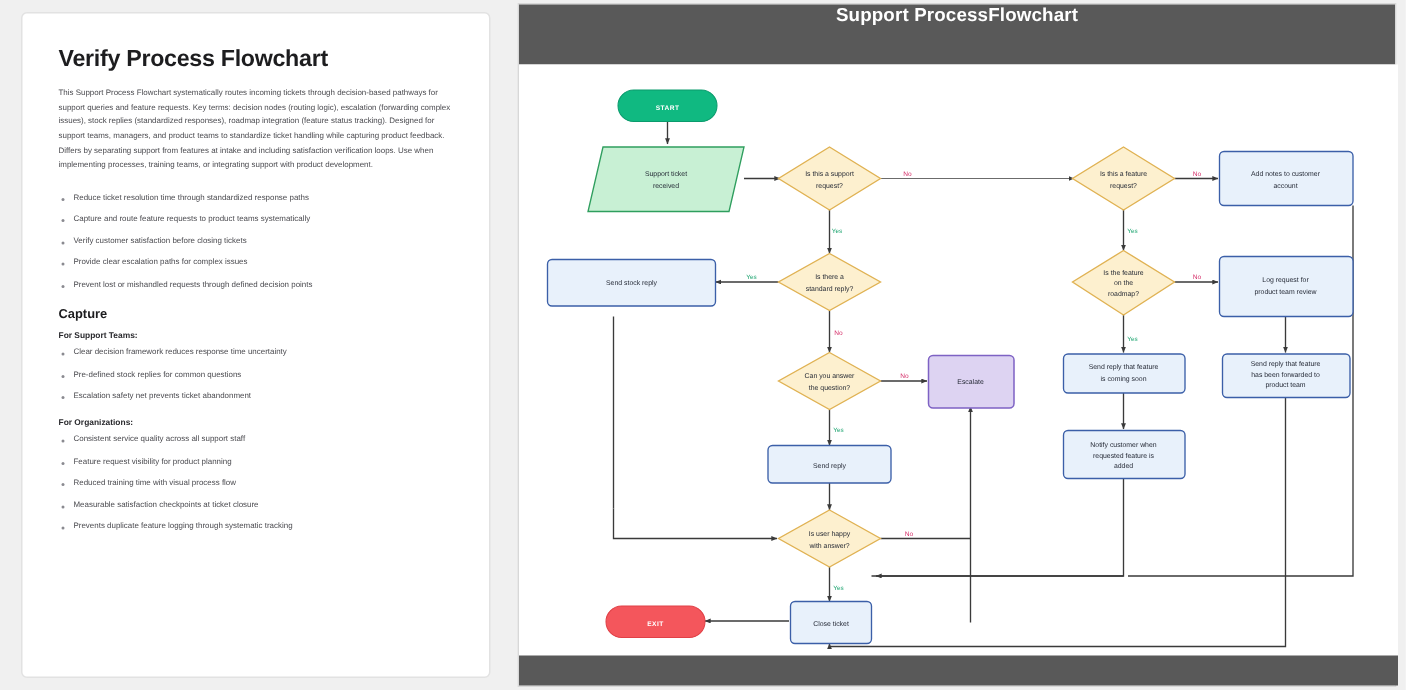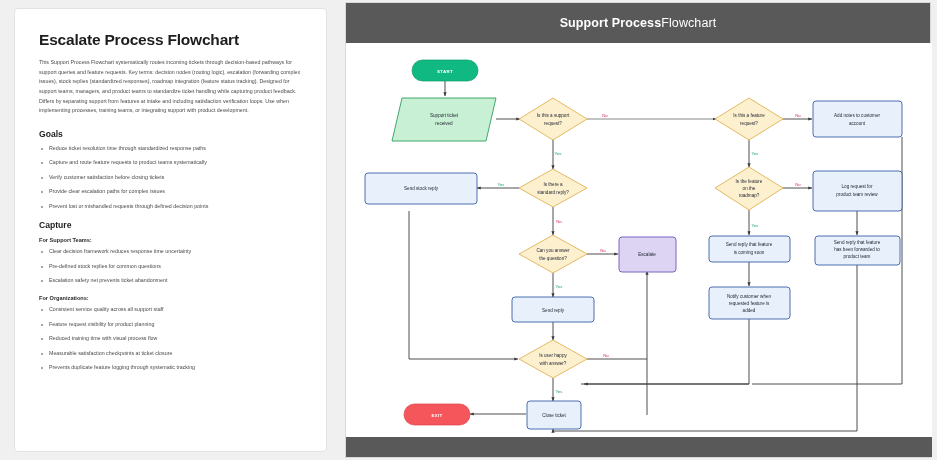--- a/index.html
+++ b/index.html
@@ -50,25 +50,25 @@
 
   
   .flow-panel {
     position: absolute; left: 345px; top: 2px;
     width: 586px; height: 456px;
     background: #ffffff;
     border: 1px solid #d8d8d8;
   }
   .flow-header {
     height: 40px; background: #595959; color: #ffffff;
-    display: flex; align-items: center; justify-content: center;
+    display: flex; justify-content: center;
     font-size: 12.5px; letter-spacing: 0.1px;
   }
   .flow-header .strong { font-weight: bold; }
-  .flow-header .light { font-weight: normal; margin-left: 0; }
+  .flow-header .light { font-weight: bold; margin-left: 0; }
   .flow-footer {
     position: absolute; left: 0; bottom: 0;
     width: 586px; height: 20px; background: #595959;
   }
   .flow-canvas {
     position: absolute; left: 0; top: 40px;
     width: 586px; height: 396px; background: #ffffff;
   }
   .flow-canvas svg { display: block; }
 
@@ -81,24 +81,23 @@
   .edge-no  { font-size: 4.4px; fill: #d6336c; text-anchor: middle; font-family: "Liberation Sans", sans-serif; }
   .edge { stroke: #6b6b6b; stroke-width: 0.8; fill: none; }
   .edge-dark { stroke: #3a3a3a; stroke-width: 0.9; fill: none; }
 </style>
 </head>
 <body>
 
 <div id="root">
 
   <div class="doc-panel">
-    <h1 class="doc-title">Escalate Process Flowchart</h1>
+    <h1 class="doc-title">Verify Process Flowchart</h1>
     <p class="doc-intro">This Support Process Flowchart systematically routes incoming tickets through decision-based pathways for support queries and feature requests. Key terms: decision nodes (routing logic), escalation (forwarding complex issues), stock replies (standardized responses), roadmap integration (feature status tracking). Designed for support teams, managers, and product teams to standardize ticket handling while capturing product feedback. Differs by separating support from features at intake and including satisfaction verification loops. Use when implementing processes, training teams, or integrating support with product development.</p>
 
-    <h2 class="doc-h2">Goals</h2>
     <ul class="doc-list">
       <li>Reduce ticket resolution time through standardized response paths</li>
       <li>Capture and route feature requests to product teams systematically</li>
       <li>Verify customer satisfaction before closing tickets</li>
       <li>Provide clear escalation paths for complex issues</li>
       <li>Prevent lost or mishandled requests through defined decision points</li>
     </ul>
 
     <h2 class="doc-h2">Capture</h2>
     <h3 class="doc-h3">For Support Teams:</h3>

